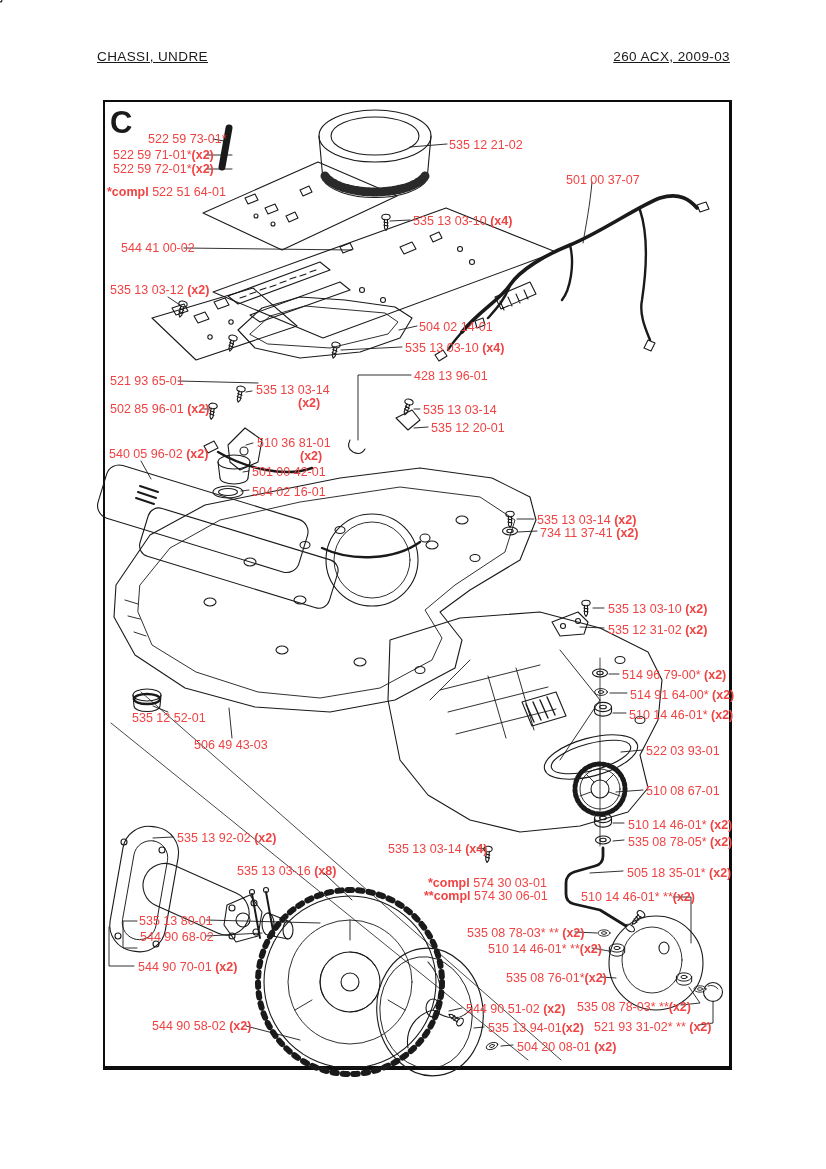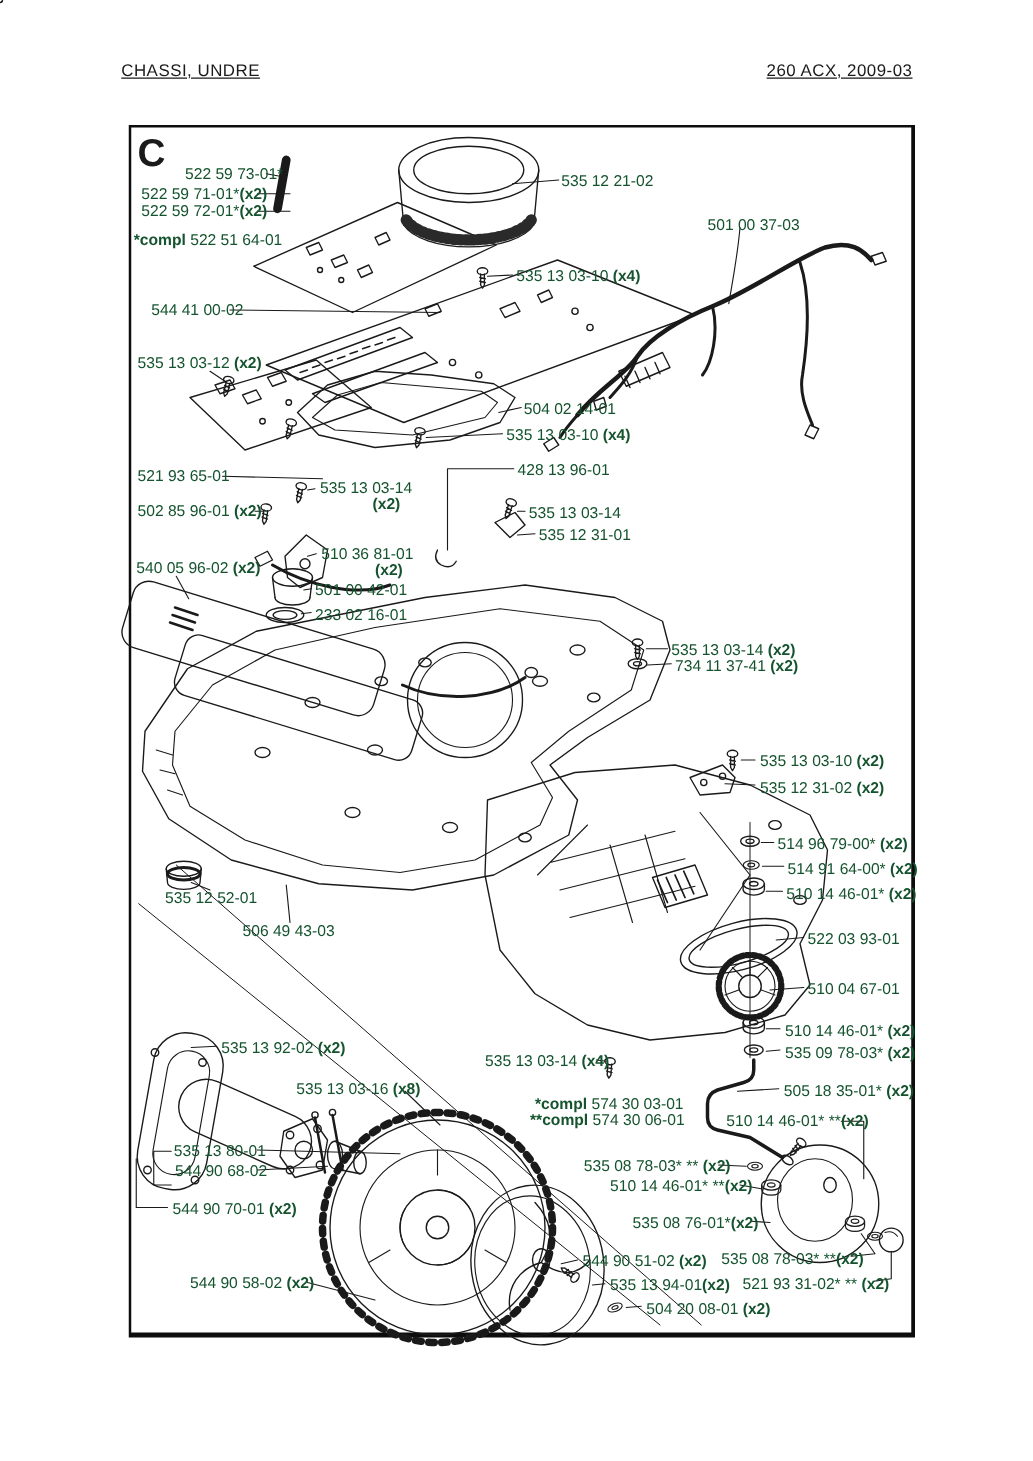--- a/index.html
+++ b/index.html
@@ -5,21 +5,21 @@
   html,body{margin:0;padding:0;background:#fff;}
   body{width:826px;height:1169px;position:relative;overflow:hidden;
        font-family:"Liberation Sans",sans-serif;color:#1a1a1a;}
   .hdr{position:absolute;top:49px;font-size:13.5px;letter-spacing:.4px;white-space:nowrap;text-decoration:underline;}
   .hdr-l{left:97px;}
   .hdr-r{right:96px;}
   .frame{position:absolute;left:103px;top:100px;width:624px;height:964px;
          border-style:solid;border-color:#0d0d0d;border-width:2px 3px 4px 2px;background:#fff;}
   .sec-c{position:absolute;left:110px;top:105px;font-size:31px;font-weight:bold;letter-spacing:1px;}
   .art{position:absolute;left:0;top:0;}
-  .lbl{position:absolute;font-size:12.5px;line-height:13px;white-space:nowrap;color:#14532d;}
+  .lbl{position:absolute;font-size:12.5px;line-height:13px;white-space:nowrap;color:#ef4444;}
   .lbl .b{font-weight:bold;}
 </style>
 </head>
 <body>
 
 <div class="hdr hdr-l">CHASSI,  UNDRE</div>
 <div class="hdr hdr-r">260 ACX, 2009-03</div>
 
 <div class="frame"></div>
 
@@ -275,50 +275,50 @@
 </svg>
 
 <div class="sec-c">C</div>
 
 <div class="lbl" style="left:148px;top:133px"><span>522 59 73-01*</span></div>
 <div class="lbl" style="left:113px;top:149px"><span>522 59 71-01*</span><span class="b">(x2)</span></div>
 <div class="lbl" style="left:113px;top:163px"><span>522 59 72-01*</span><span class="b">(x2)</span></div>
 <div class="lbl" style="left:107px;top:186px"><span class="b">*compl</span><span> 522 51 64-01</span></div>
 <div class="lbl" style="left:121px;top:242px"><span>544 41 00-02</span></div>
 <div class="lbl" style="left:449px;top:139px"><span>535 12 21-02</span></div>
-<div class="lbl" style="left:566px;top:174px"><span>501 00 37-03</span></div>
+<div class="lbl" style="left:566px;top:174px"><span>501 00 37-07</span></div>
 <div class="lbl" style="left:413px;top:215px"><span>535 13 03-10 </span><span class="b">(x4)</span></div>
 <div class="lbl" style="left:110px;top:284px"><span>535 13 03-12 </span><span class="b">(x2)</span></div>
 <div class="lbl" style="left:419px;top:321px"><span>504 02 14-01</span></div>
 <div class="lbl" style="left:405px;top:342px"><span>535 13 03-10 </span><span class="b">(x4)</span></div>
 <div class="lbl" style="left:110px;top:375px"><span>521 93 65-01</span></div>
 <div class="lbl" style="left:256px;top:384px"><span>535 13 03-14</span></div>
 <div class="lbl" style="left:298px;top:397px"><span class="b">(x2)</span></div>
 <div class="lbl" style="left:110px;top:403px"><span>502 85 96-01 </span><span class="b">(x2)</span></div>
 <div class="lbl" style="left:414px;top:370px"><span>428 13 96-01</span></div>
 <div class="lbl" style="left:423px;top:404px"><span>535 13 03-14</span></div>
-<div class="lbl" style="left:431px;top:422px"><span>535 12 31-01</span></div>
+<div class="lbl" style="left:431px;top:422px"><span>535 12 20-01</span></div>
 <div class="lbl" style="left:257px;top:437px"><span>510 36 81-01</span></div>
 <div class="lbl" style="left:300px;top:450px"><span class="b">(x2)</span></div>
 <div class="lbl" style="left:109px;top:448px"><span>540 05 96-02 </span><span class="b">(x2)</span></div>
 <div class="lbl" style="left:252px;top:466px"><span>501 00 42-01</span></div>
-<div class="lbl" style="left:252px;top:486px"><span>233 02 16-01</span></div>
+<div class="lbl" style="left:252px;top:486px"><span>504 02 16-01</span></div>
 <div class="lbl" style="left:537px;top:514px"><span>535 13 03-14 </span><span class="b">(x2)</span></div>
 <div class="lbl" style="left:540px;top:527px"><span>734 11 37-41 </span><span class="b">(x2)</span></div>
 <div class="lbl" style="left:608px;top:603px"><span>535 13 03-10 </span><span class="b">(x2)</span></div>
 <div class="lbl" style="left:608px;top:624px"><span>535 12 31-02 </span><span class="b">(x2)</span></div>
 <div class="lbl" style="left:622px;top:669px"><span>514 96 79-00* </span><span class="b">(x2)</span></div>
 <div class="lbl" style="left:630px;top:689px"><span>514 91 64-00* </span><span class="b">(x2)</span></div>
 <div class="lbl" style="left:629px;top:709px"><span>510 14 46-01* </span><span class="b">(x2)</span></div>
 <div class="lbl" style="left:132px;top:712px"><span>535 12 52-01</span></div>
 <div class="lbl" style="left:646px;top:745px"><span>522 03 93-01</span></div>
 <div class="lbl" style="left:194px;top:739px"><span>506 49 43-03</span></div>
-<div class="lbl" style="left:646px;top:785px"><span>510 04 67-01</span></div>
+<div class="lbl" style="left:646px;top:785px"><span>510 08 67-01</span></div>
 <div class="lbl" style="left:628px;top:819px"><span>510 14 46-01* </span><span class="b">(x2)</span></div>
-<div class="lbl" style="left:628px;top:836px"><span>535 09 78-03* </span><span class="b">(x2)</span></div>
+<div class="lbl" style="left:628px;top:836px"><span>535 08 78-05* </span><span class="b">(x2)</span></div>
 <div class="lbl" style="left:177px;top:832px"><span>535 13 92-02 </span><span class="b">(x2)</span></div>
 <div class="lbl" style="left:388px;top:843px"><span>535 13 03-14 </span><span class="b">(x4)</span></div>
 <div class="lbl" style="left:627px;top:867px"><span>505 18 35-01* </span><span class="b">(x2)</span></div>
 <div class="lbl" style="left:237px;top:865px"><span>535 13 03-16 </span><span class="b">(x8)</span></div>
 <div class="lbl" style="left:428px;top:877px"><span class="b">*compl</span><span> 574 30 03-01</span></div>
 <div class="lbl" style="left:424px;top:890px"><span class="b">**compl</span><span> 574 30 06-01</span></div>
 <div class="lbl" style="left:581px;top:891px"><span>510 14 46-01* **</span><span class="b">(x2)</span></div>
 <div class="lbl" style="left:139px;top:915px"><span>535 13 80-01</span></div>
 <div class="lbl" style="left:140px;top:931px"><span>544 90 68-02</span></div>
 <div class="lbl" style="left:467px;top:927px"><span>535 08 78-03* ** </span><span class="b">(x2)</span></div>

